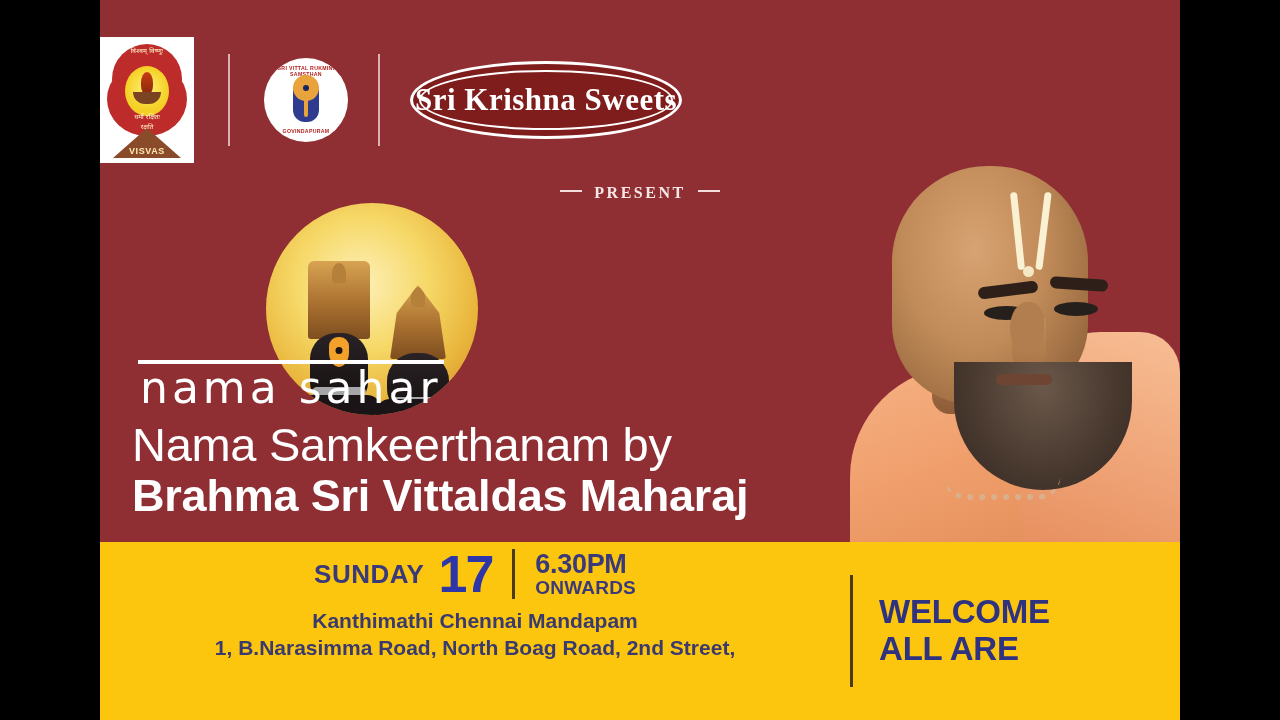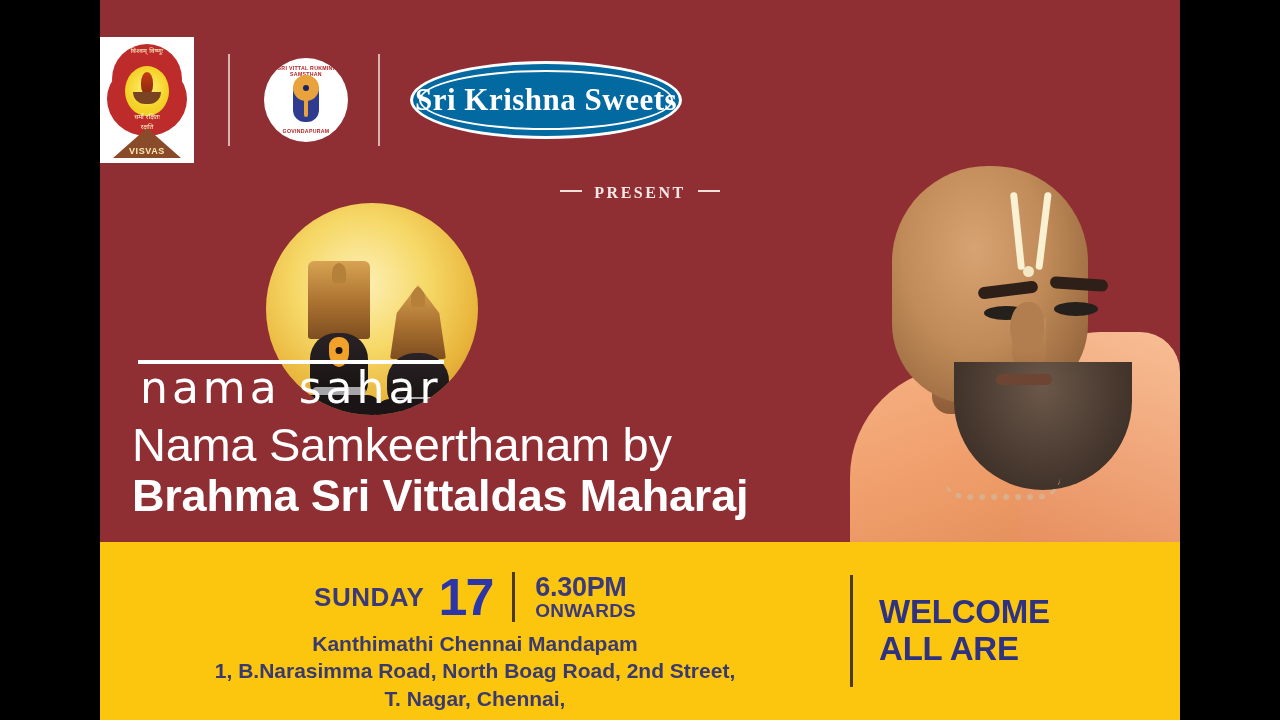--- a/index.html
+++ b/index.html
@@ -99,21 +99,21 @@
     position:absolute; left:39px; top:27px; width:6px; height:6px;
     background:#1B2460; border-radius:50%;
   }
   .sam-drip {
     position:absolute; left:40px; top:33px; width:4px; height:26px;
     background:#E8A33D; border-radius:2px;
   }
 
   .logo-sks {
     width:272px; height:78px; flex:none; position:relative;
-    border-radius:50%; background:#0369a1;
+    border-radius:50%; background:#7f1d1d;
     border:3px solid #FFFFFF;
     display:flex; align-items:center; justify-content:center;
   }
   .logo-sks::after{
     content:""; position:absolute; left:6px; top:6px; right:6px; bottom:6px;
     border:2px solid #FFFFFF; border-radius:50%;
   }
   .sks-text {
     position:relative; z-index:2; color:#FFFFFF;
     font-family:"Liberation Serif", serif; font-weight:bold;
@@ -266,21 +266,21 @@
     line-height:1.1; letter-spacing:-.2px;
   }
 
   
   .band-left {
     position:absolute; left:0; top:542px; width:750px; height:178px;
     color:#2E3280;
   }
   .date-row {
     display:flex; align-items:center; justify-content:center;
-    padding-top:30px; gap:14px;
+    padding-top:7px; gap:14px;
   }
   .weekday {
     font-size:26px; font-weight:bold; letter-spacing:.5px; color:#3A3A7A;
   }
   .big-day {
     font-size:52px; font-weight:bold; color:#2C36A8; line-height:.9;
     letter-spacing:-2px;
   }
   .month-stack { line-height:1.02; }
   .month { font-size:27px; font-weight:bold; color:#3A3A7A; }
@@ -420,21 +420,20 @@
         <span class="big-day">17</span>
         <span class="vline"></span>
         <span class="time-stack">
           <div class="time">6.30PM</div>
           <div class="onwards">ONWARDS</div>
         </span>
       </div>
       <div class="venue">
         <div>Kanthimathi Chennai Mandapam</div>
         <div>1, B.Narasimma Road, North Boag Road, 2nd Street,</div>
-        <div>T. Nagar, Chennai,</div>
       </div>
     </div>
 
     <div class="band-right">
       <div class="band-divider"></div>
       <div class="welcome">
         <div>WELCOME</div>
         <div>ALL ARE</div>
       </div>
     </div>

